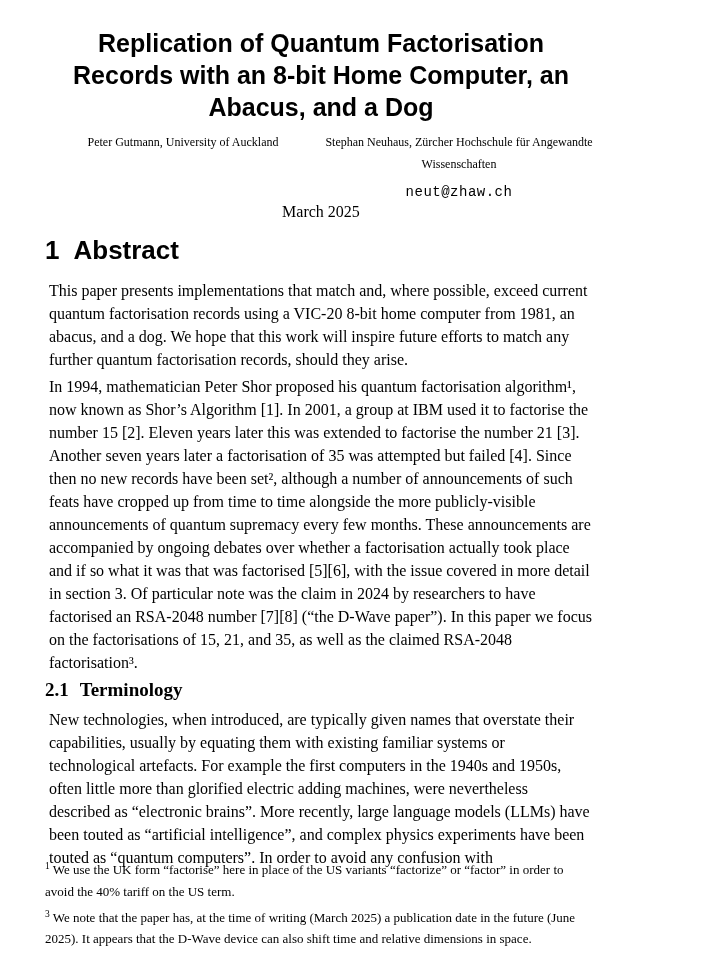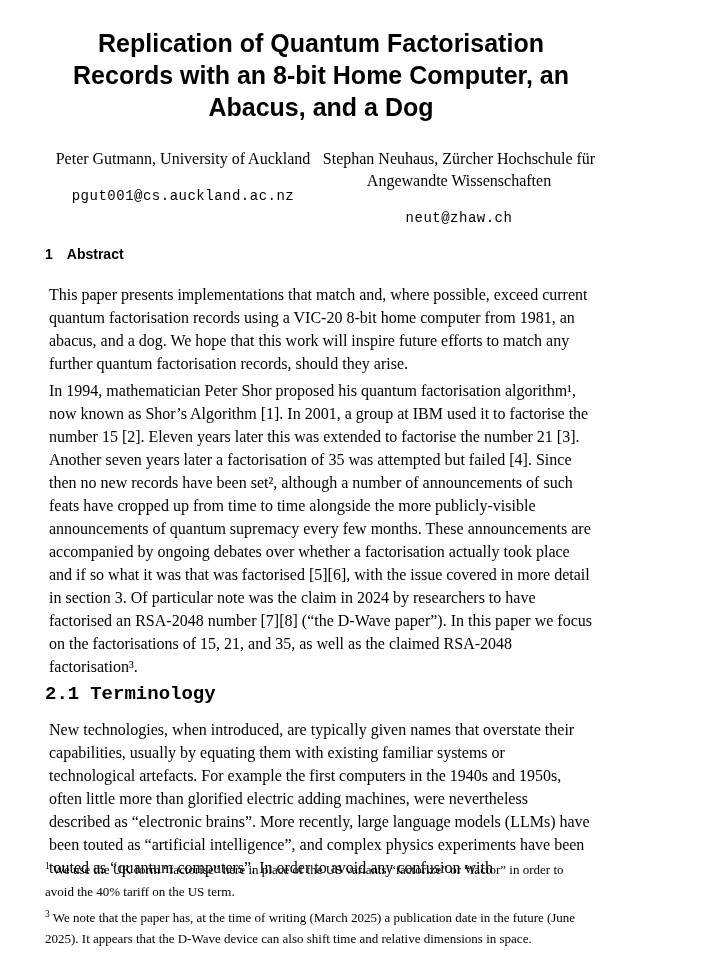--- a/index.html
+++ b/index.html
@@ -27,51 +27,51 @@
   }
   .authors {
     display: flex;
     margin-top: 8px;
   }
   .author {
     flex: 1;
     text-align: center;
   }
   .author-name {
-    font-size: 16px;
+    font-size: 12px;
     line-height: 22px;
     max-width: 310px;
-    margin: 17px auto;
+    margin: 0 auto;
   }
   .author-email {
     font-family: "Liberation Mono", "DejaVu Sans Mono", monospace;
     font-size: 14px;
     line-height: 18px;
     margin-top: 8px;
     letter-spacing: 0.5px;
   }
   .date {
     text-align: center;
     font-size: 16px;
     line-height: 22px;
     margin-top: 0;
   }
   h2.sec-heading {
     font-family: "Liberation Sans", "DejaVu Sans", sans-serif;
     font-weight: bold;
-    font-size: 14px;
+    font-size: 26px;
     line-height: 26px;
     margin: 14px 0 16px;
   }
   h3.subsec-heading {
-    font-family: Liberation Mono, monospace;
+    font-family: Liberation Serif, serif;
     font-weight: bold;
     font-size: 19px;
     line-height: 24px;
-    margin: 2px 0 12px;
+    margin: 2px 0 6px;
   }
   h2.sec-heading .sec-num { margin-right: 14px; }
   h3.subsec-heading .sec-num { margin-right: 11px; }
   p.body-par {
     font-size: 16px;
     line-height: 23px;
     margin: 4px;
     text-align: left;
   }
   .footnotes {
@@ -95,28 +95,28 @@
 <body>
 
 <div class="page">
   <div class="content">
 
     <h1 class="title">Replication of Quantum Factorisation Records with an 8-bit Home Computer, an Abacus, and a Dog</h1>
 
     <div class="authors">
       <div class="author">
         <div class="author-name">Peter Gutmann, University of Auckland</div>
-        <div class="author-email">pgut001@cs.auckland.ac.nz</div>
       </div>
       <div class="author">
         <div class="author-name">Stephan Neuhaus, Zürcher Hochschule für Angewandte Wissenschaften</div>
         <div class="author-email">neut@zhaw.ch</div>
       </div>
     </div>
 
+    <div class="date">March 2025</div>
 
     <section>
       <h2 class="sec-heading">
         <span class="sec-num">1</span><span>Abstract</span>
       </h2>
       <p class="body-par">This paper presents implementations that match and, where possible, exceed current quantum factorisation records using a VIC-20 8-bit home computer from 1981, an abacus, and a dog. We hope that this work will inspire future efforts to match any further quantum factorisation records, should they arise.</p>
     </section>
 
     <section>
       <p class="body-par">In 1994, mathematician Peter Shor proposed his quantum factorisation algorithm¹, now known as Shor’s Algorithm [1].  In 2001, a group at IBM used it to factorise the number 15 [2].  Eleven years later this was extended to factorise the number 21 [3].  Another seven years later a factorisation of 35 was attempted but failed [4].  Since then no new records have been set², although a number of announcements of such feats have cropped up from time to time alongside the more publicly-visible announcements of quantum supremacy every few months.  These announcements are accompanied by ongoing debates over whether a factorisation actually took place and if so what it was that was factorised [5][6], with the issue covered in more detail in section 3.  Of particular note was the claim in 2024 by researchers to have factorised an RSA-2048 number [7][8] (“the D-Wave paper”).  In this paper we focus on the factorisations of 15, 21, and 35, as well as the claimed RSA-2048 factorisation³.</p>

